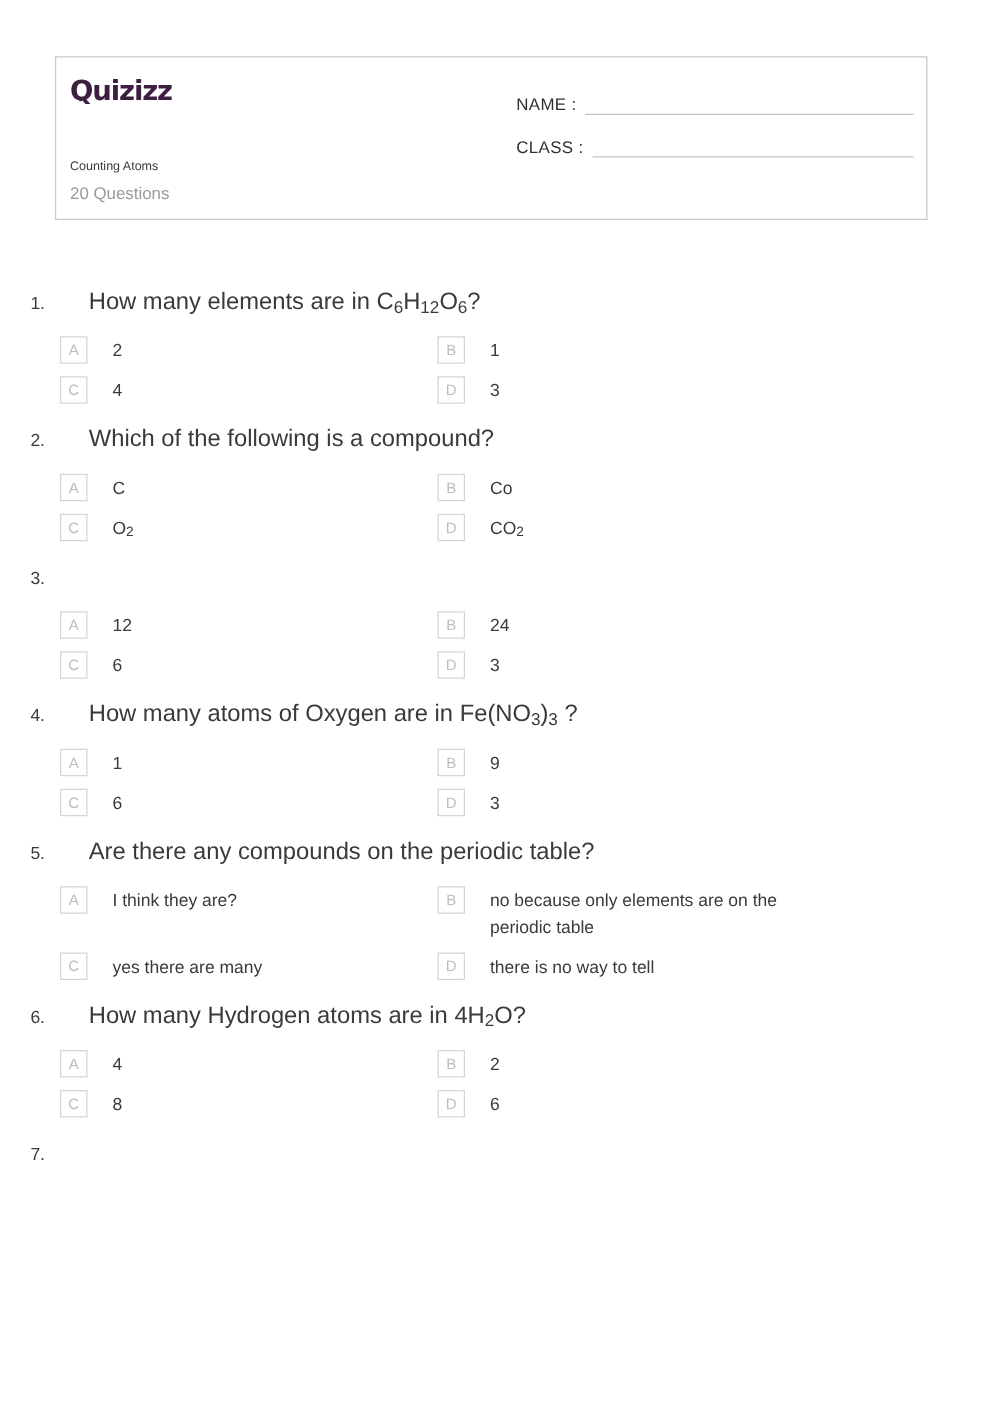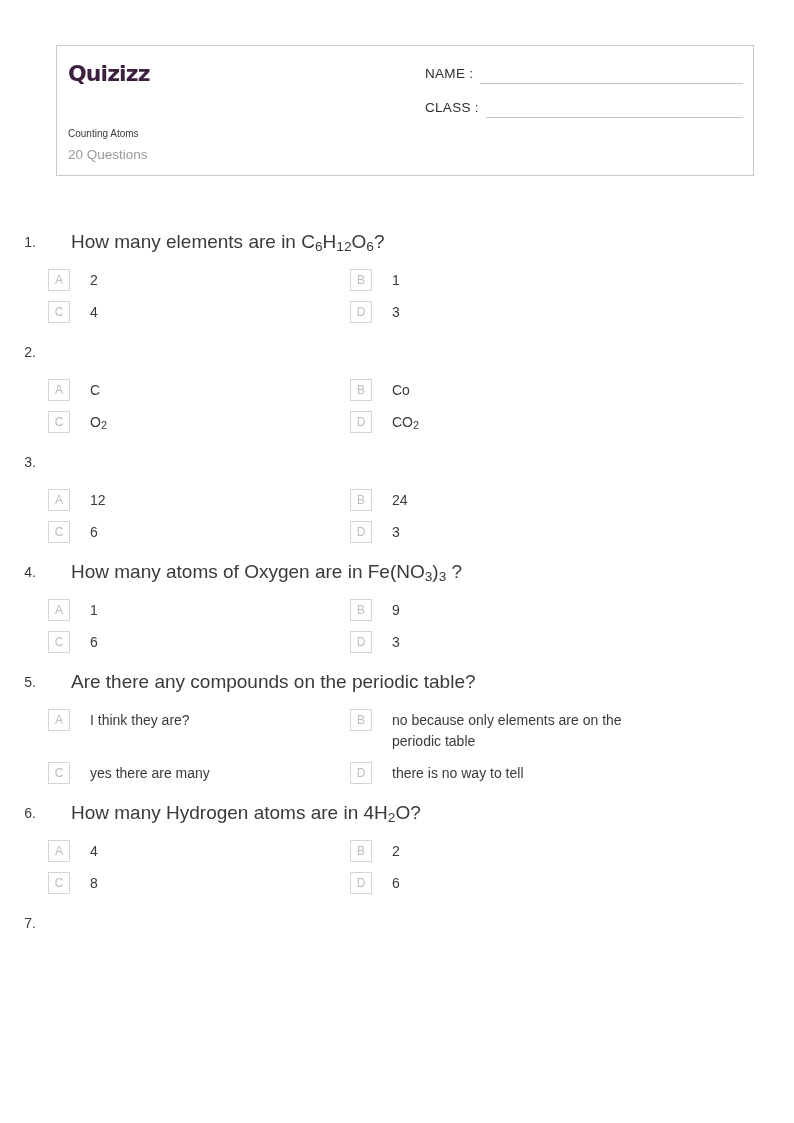--- a/index.html
+++ b/index.html
@@ -19,21 +19,21 @@
   .page {
     position: relative;
     width: 794px;
     height: 1123px;
     box-sizing: border-box;
   }
 
   
   .header-card {
     position: absolute;
-    left: 56px;
+    left: 44px;
     top: 45px;
     width: 698px;
     height: 131px;
     border: 1px solid #c9c9c9;
     box-sizing: border-box;
     background: #fff;
     padding-left: 28px;
   }
   .brand-col {
     position: absolute;
@@ -80,21 +80,21 @@
   }
 
   .fields {
     position: absolute;
     left: 368px;
     top: 20px;
     width: 318px;
   }
   .field-row {
     display: flex;
-    align-items: flex-start;
+    align-items: center;
     height: 34px;
   }
   .field-label {
     font-size: 13.5px;
     color: #2e2e2e;
     white-space: pre;
     letter-spacing: 0.3px;
   }
   .field-line {
     flex: 1;
@@ -244,20 +244,21 @@
             <div class="opt-cell right">
               <span class="opt-letter">D</span>
               <span class="opt-text">3</span>
             </div>
           </div>
         </div>
       </div>
       <div class="question-block">
         <div class="q-head">
           <div class="q-num">2.</div>
+          <div class="q-text">Which of the following is a compound?</div>
         </div>
         <div class="opts">
           <div class="opt-row">
             <div class="opt-cell left">
               <span class="opt-letter">A</span>
               <span class="opt-text">C</span>
             </div>
             <div class="opt-cell right">
               <span class="opt-letter">B</span>
               <span class="opt-text">Co</span>

